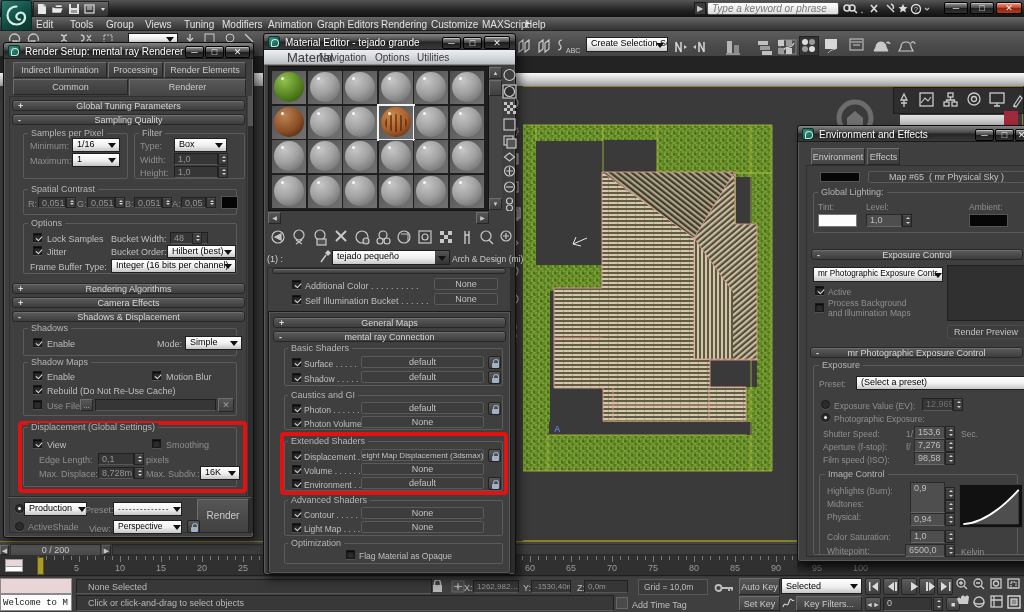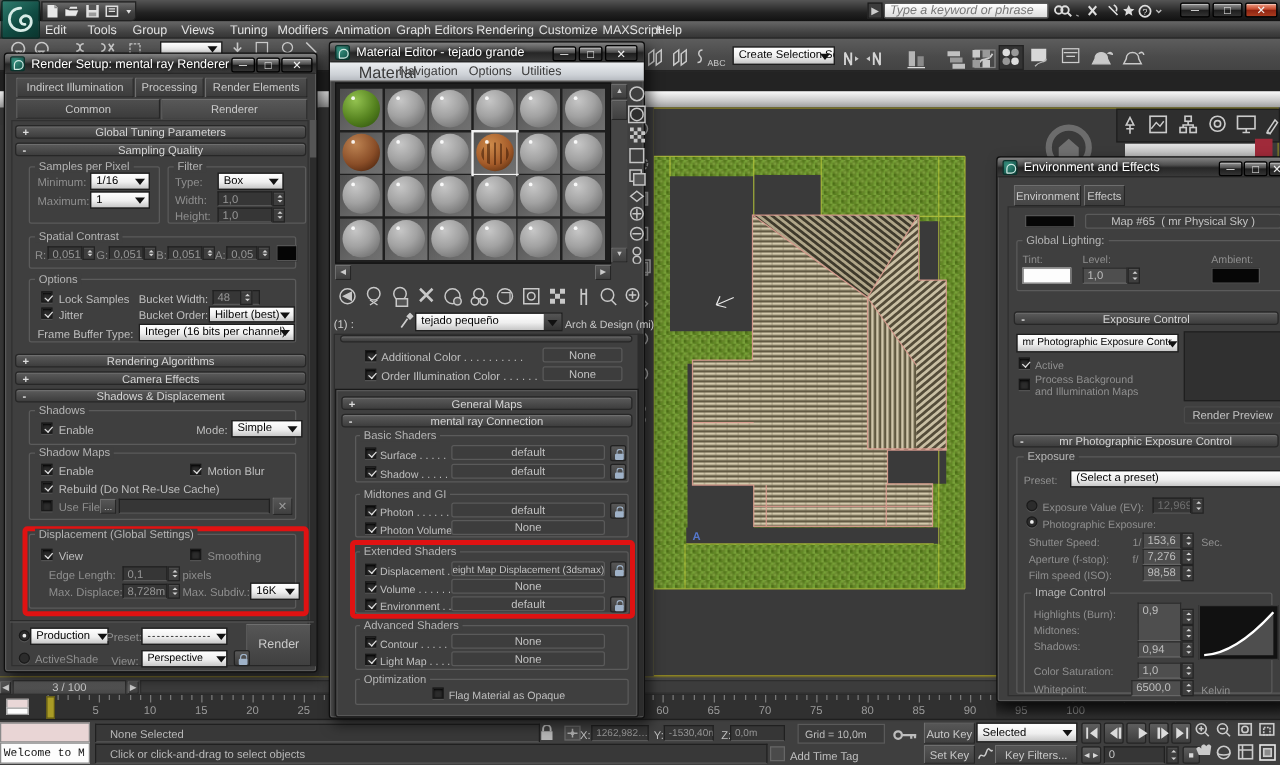--- a/index.html
+++ b/index.html
@@ -165,21 +165,21 @@
 <rect x="26" y="2" width="13" height="11" fill="none" stroke="#ccc"></rect>
       <path d="M27 5h11M29 8h7" stroke="#ccc"></path>
 <path d="M52 10c0-3 2-5 5-5s5 2 5 5l2 4H50zM62 6c2-2 4-1 4 1" fill="#c9c9c9" stroke="#c9c9c9"></path>
 <path d="M77 10c0-3 2-5 5-5s5 2 5 5l2 4H75zM87 6c2-2 4-1 4 1" fill="none" stroke="#c9c9c9" stroke-width="1.2"></path>
     </svg>
 
 <div class="ab" style="left:0;top:541px;width:1024px;height:1px;background:#8a7d28"></div>
 <div class="ab" style="left:0;top:542px;width:1024px;height:14px;background:#464646;border-bottom:1px solid #2b2b2b"></div>
 <div class="ab" style="left:112px;top:544px;width:912px;height:11px;background:#3c3c3c;border:1px solid #2e2e2e"></div>
 <div class="btn" style="left:0px;top:545px;width:9px;height:10px;font-size:7px;line-height:9px">◀</div>
-<div class="ab" style="left:10px;top:544px;width:91px;height:12px;background:linear-gradient(#5e5e5e,#484848);border:1px solid #303030;color:#ccc;font-size:9px;text-align:center;line-height:11px">3 / 100</div>
+<div class="ab" style="left:10px;top:544px;width:91px;height:12px;background:linear-gradient(#5e5e5e,#484848);border:1px solid #303030;color:#ccc;font-size:9px;text-align:center;line-height:11px">0 / 200</div>
 <div class="btn" style="left:102px;top:545px;width:9px;height:10px;font-size:7px;line-height:9px">▶</div>
 <div class="ab" id="ruler" style="left:0;top:556px;width:1024px;height:20px;background:#303030;border-bottom:1px solid #1f1f1f">
       <div class="tick" style="left:38.0px;top:0;height:6px"></div>
       <div class="tick" style="left:46.2px;top:0;height:4px"></div>
       <div class="tick" style="left:54.4px;top:0;height:4px"></div>
       <div class="tick" style="left:62.6px;top:0;height:4px"></div>
       <div class="tick" style="left:70.8px;top:0;height:4px"></div>
       <div class="tick" style="left:79.0px;top:0;height:6px"></div>
       <div class="tick" style="left:87.2px;top:0;height:4px"></div>
       <div class="tick" style="left:95.4px;top:0;height:4px"></div>
@@ -779,38 +779,38 @@
 <div class="cmb" style="left:68px;top:216px;width:118px;height:15px">tejado pequeño<span class="ca" style="background:linear-gradient(#555,#333)"></span></div>
 <div class="t" style="left:188px;top:220px;color:#c9c9c9;font-size:8.5px">Arch &amp; Design (mi)</div>
 
 <div class="ab" style="left:3px;top:233px;width:245px;height:306px;border:1px solid #2e2e2e;background:#3f3f3f"></div>
 <div class="ab" style="left:246px;top:233px;width:5px;height:306px;background:#2c2c2c"></div>
 <div class="roll" style="left:8px;top:234px;width:234px;height:6px"></div>
 <div class="cb c" style="left:28px;top:246px"></div>
       <div class="t" style="left:41px;top:247px">Additional Color  . . . . . . . . . .</div>
 <div class="bn" style="left:170px;top:244px;width:64px;height:12px;line-height:11px">None</div>
 <div class="cb c" style="left:28px;top:261px"></div>
-      <div class="t" style="left:41px;top:262px">Order Illumination Color  . . . . . .</div>
+      <div class="t" style="left:41px;top:262px">Self Illumination Bucket  . . . . . .</div>
 <div class="bn" style="left:170px;top:259px;width:64px;height:12px;line-height:11px">None</div>
 
 <div class="ab" id="mrc" style="left:4px;top:277px;width:243px;height:263px;background:#3f3f3f;border:1px solid #1a1a1a;border-radius:0 0 3px 3px;box-shadow:0 0 0 1px #575757 inset">
 <div class="roll" style="left:4px;top:5px;width:233px"><i>+</i>General Maps</div>
 <div class="roll" style="left:4px;top:19px;width:233px"><i>-</i>mental ray Connection</div>
 <div class="grp" style="left:15px;top:36px;width:219px;height:38px"></div>
         <div class="glb" style="left:19px;top:32px">Basic Shaders</div>
 <div class="cb c" style="left:23px;top:46px"></div>
         <div class="t" style="left:35px;top:47px">Surface  . . . . .</div>
 <div class="bn" style="left:92px;top:44px;width:123px;height:12px;line-height:11px">default</div>
         <div class="lk" style="left:219px;top:44px"></div>
 <div class="cb c" style="left:23px;top:61px"></div>
         <div class="t" style="left:35px;top:62px">Shadow . . . . .</div>
 <div class="bn" style="left:92px;top:59px;width:123px;height:12px;line-height:11px">default</div>
         <div class="lk" style="left:219px;top:59px"></div>
 <div class="grp" style="left:15px;top:83px;width:219px;height:35px"></div>
-        <div class="glb" style="left:19px;top:79px">Midtones and GI</div>
+        <div class="glb" style="left:19px;top:79px">Caustics and GI</div>
 <div class="cb c" style="left:23px;top:92px"></div>
         <div class="t" style="left:35px;top:93px">Photon . . . . . .</div>
 <div class="bn" style="left:92px;top:90px;width:123px;height:12px;line-height:11px">default</div>
         <div class="lk" style="left:219px;top:90px"></div>
 <div class="cb c" style="left:23px;top:106px"></div>
         <div class="t" style="left:35px;top:107px">Photon Volume .</div>
 <div class="bn" style="left:92px;top:104px;width:123px;height:12px;line-height:11px">None</div>
 <div class="ab" style="left:11px;top:120px;width:228px;height:63px;border:4px solid #e01212;border-radius:4px"></div>
 <div class="grp" style="left:15px;top:129px;width:219px;height:50px"></div>
         <div class="glb" style="left:19px;top:125px">Extended Shaders</div>
@@ -895,21 +895,21 @@
 <div class="fl2" style="left:116px;top:326px;width:31px;height:13px">98,58</div>
       <div class="spn" style="left:147px;top:326px;height:13px"></div>
 <div class="grp" style="left:21px;top:348px;width:199px;height:81px"></div>
       <div class="glb" style="left:27px;top:344px">Image Control</div>
 <div class="t td" style="left:29px;top:360px">Highlights (Burn):</div>
 <div class="fl2" style="left:112px;top:361px;width:35px;height:13px">0,32</div>
       <div class="spn" style="left:147px;top:361px;height:13px"></div>
 <div class="t td" style="left:29px;top:373px">Midtones:</div>
 <div class="fl2" style="left:112px;top:356px;width:35px;height:31px">0,9</div>
       <div class="spn" style="left:147px;top:374px;height:13px"></div>
-<div class="t td" style="left:29px;top:386px">Shadows:</div>
+<div class="t td" style="left:29px;top:386px">Physical:</div>
 <div class="fl2" style="left:112px;top:387px;width:35px;height:13px">0,94</div>
       <div class="spn" style="left:147px;top:387px;height:13px"></div>
 <svg class="ab" style="left:161px;top:358px;background:#111;border:1px solid #3a3a3a" width="64" height="44" viewBox="0 0 64 44">
         <path d="M3 41 C20 40 40 28 61 5 L61 41 Z" fill="#4e4e4e"></path>
         <path d="M3 41 C20 40 40 28 61 5" stroke="#fff" stroke-width="2" fill="none"></path>
       </svg>
 <div class="t td" style="left:29px;top:406px">Color Saturation:</div>
 <div class="fl2" style="left:112px;top:404px;width:35px;height:13px">1,0</div>
       <div class="spn" style="left:147px;top:404px;height:13px"></div>
 <div class="t td" style="left:29px;top:420px">Whitepoint:</div>

